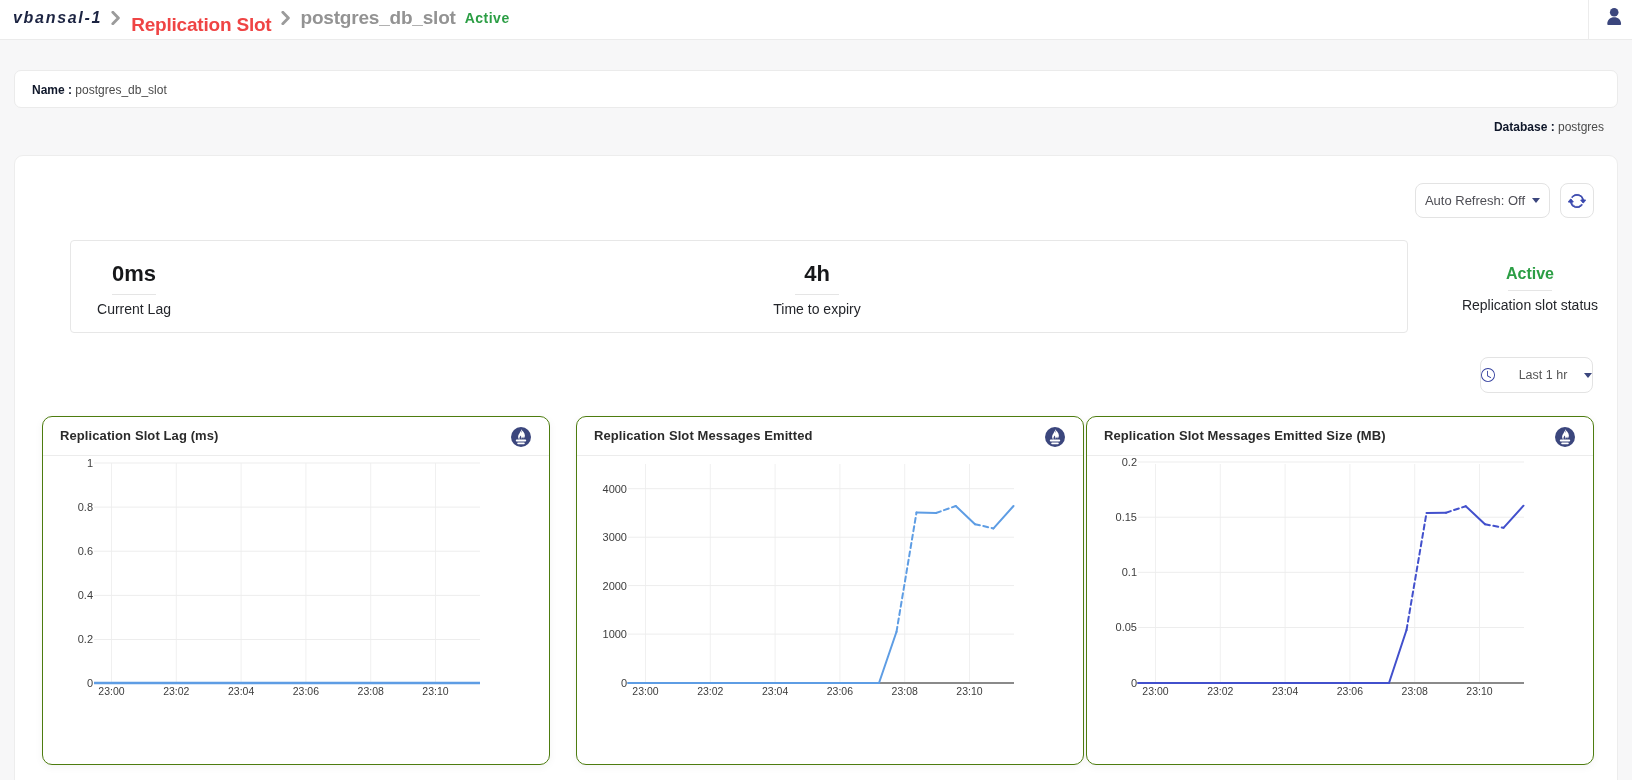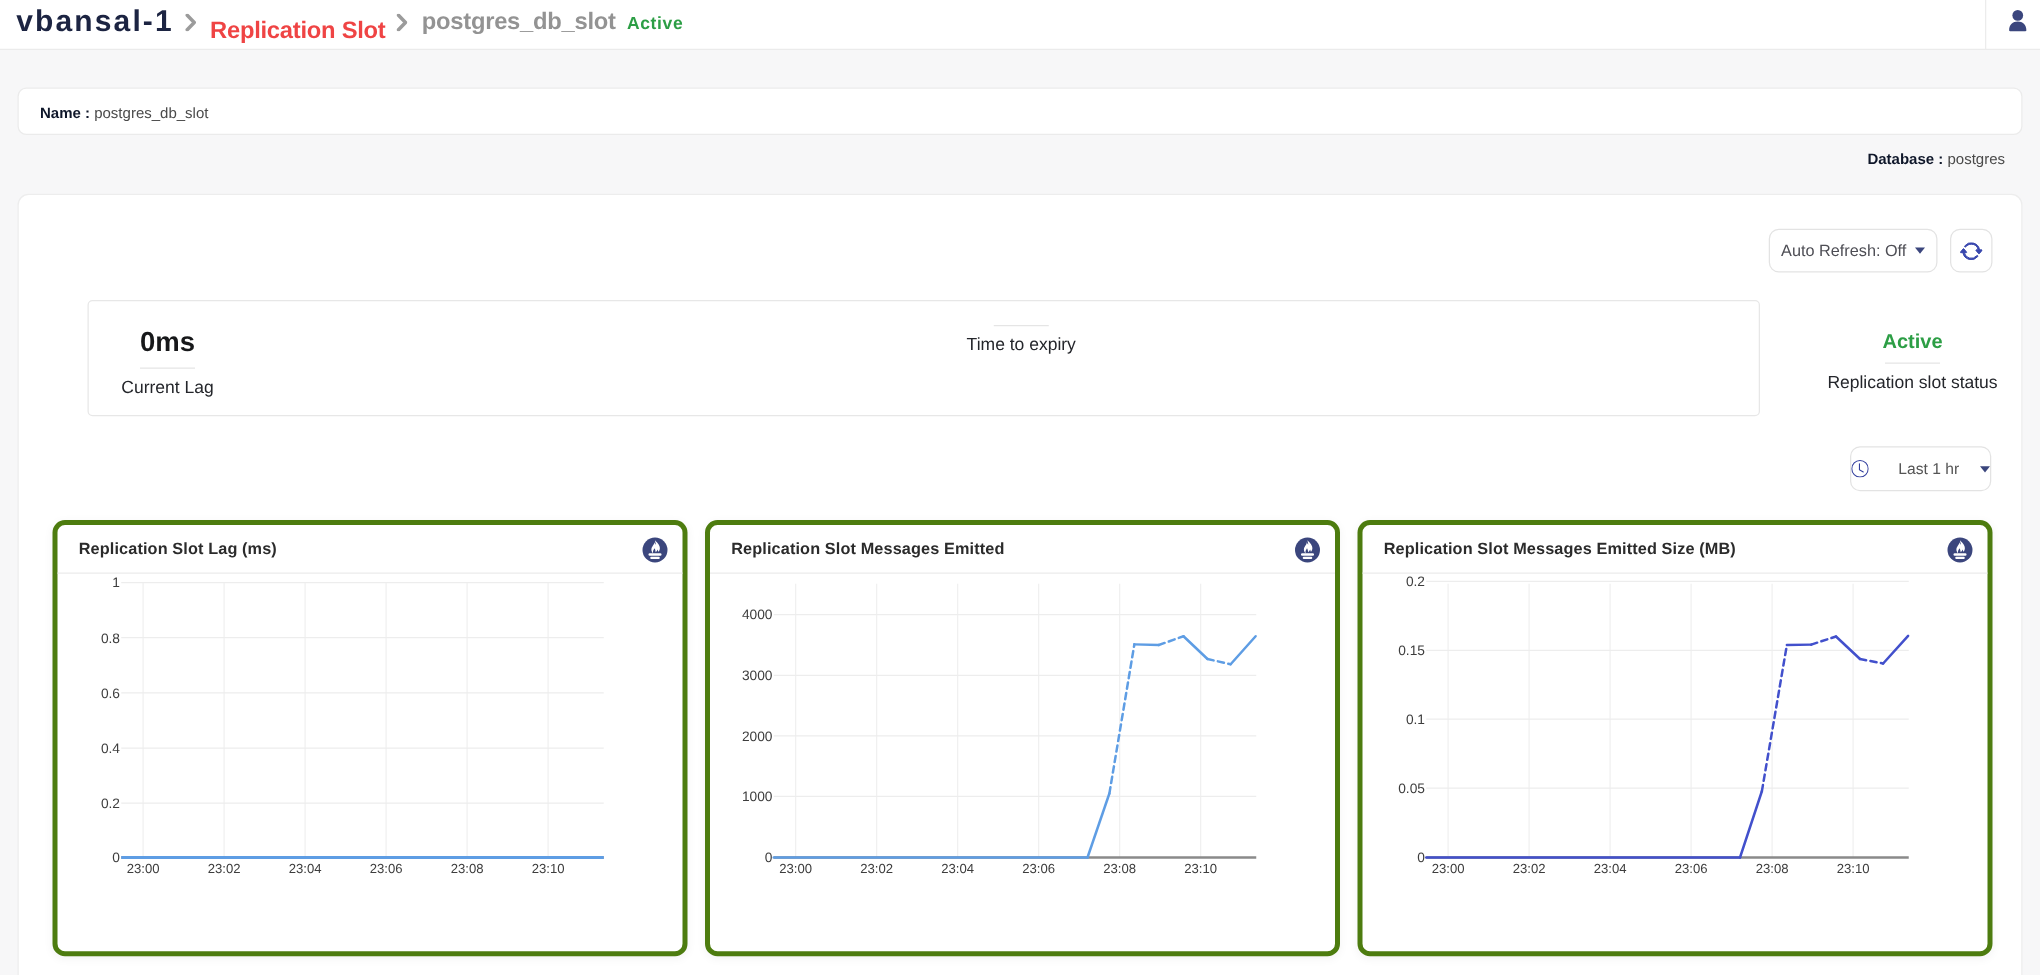--- a/index.html
+++ b/index.html
@@ -1,20 +1,20 @@
 <!DOCTYPE html>
 <html><head><meta charset="utf-8">
 <style>
 * { margin:0; padding:0; box-sizing:border-box; }
 html,body { width:1632px; height:780px; overflow:hidden;
   font-family:"Liberation Sans", sans-serif; background:#f7f7f8; }
 #topbar { position:absolute; left:0; top:0; width:1632px; height:40px; background:#fff;
   border-bottom:1px solid #ebebeb; }
 #crumbs { position:absolute; left:13px; top:0; height:35px; display:flex; align-items:center; }
-#crumbs .b1 { font-size:24px; font-weight:bold; color:#1c2442; letter-spacing:1.7px; }
+#crumbs .b1 { font-size:16px; font-weight:bold; color:#1c2442; letter-spacing:1.7px;font-style:italic; }
 #crumbs .g { font-size:19px; font-weight:bold; color:#ef4444; letter-spacing:-.2px;margin-top:15px; }
 #crumbs .g2 { font-size:19px; font-weight:bold; color:#939393; letter-spacing:-.2px; }
 #crumbs .act { font-size:14px; font-weight:bold; color:#2c9e45; margin-left:9px; letter-spacing:.5px; }
 #tdiv { position:absolute; left:1588px; top:0; width:1px; height:40px; background:#ececec; }
 #usericon { position:absolute; left:1606px; top:7.5px; }
 .card { position:absolute; background:#fff; }
 #namecard { left:14px; top:70px; width:1604px; height:38px; border:1px solid #ebebeb;
   border-radius:7px; font-size:12px; color:#4a4a4a; }
 #namecard .lft { position:absolute; left:17px; top:12px; }
 #namecard .rgt { position:absolute; right:13px; top:12px;margin-top:37px; }
@@ -30,21 +30,21 @@
   border-top:5.5px solid #3b467d; margin-left:7px; display:inline-block; }
 #statsbar { position:absolute; left:42px; top:240px; width:1338px; height:93px;
   background:#fff; border:1px solid #e7e7e7; border-radius:4px;margin-left:28px; }
 .stat { position:absolute; top:16px; transform:translateX(-50%); text-align:center; width:280px; }
 .stat .v { font-size:22px; font-weight:bold; color:#17181a; line-height:34px; }
 .stat .v.green { color:#2c9e45; font-size:16px; }
 .stat hr { border:none; border-top:1px solid #e5e5e5; width:44px; margin:3px auto 6px; }
 .stat .l { font-size:14px; color:#24262b; line-height:16px; }
 .stat.s3 hr { margin-top:-1px; }
 .ccard { position:absolute; top:416px; width:508px; height:349px; background:#fff;
-  border:4px solid #4d7c0f; border-radius:10px; box-shadow:0 2px 8px rgba(0,0,0,0.05); }
+  border:1px solid #4d7c0f; border-radius:10px; box-shadow:0 2px 8px rgba(0,0,0,0.05); }
 .ctitle { position:absolute; left:17px; top:11px; font-size:13px; font-weight:bold; color:#2b2b2b; letter-spacing:.1px; }
 .prom { position:absolute; }
 .cdiv { position:absolute; left:0; top:38px; width:100%; height:1px; background:#ececec; }
 .plot { position:absolute; left:0; top:39px; }
 </style></head>
 <body>
 <div id="topbar">
   <div id="crumbs">
     <span class="b1">vbansal-1</span>
       <svg width="9" height="14" viewBox="0 0 9 14" style="margin:0 11px 0 9px">
@@ -82,20 +82,21 @@
   </svg>
 </div>
 
 <div id="statsbar">
   <div class="stat" style="left:63px">
       <div class="v">0ms</div>
       <hr>
       <div class="l">Current Lag</div>
     </div>
   <div class="stat" style="left:746px">
+      <div class="v">4h</div>
       <hr>
       <div class="l">Time to expiry</div>
     </div>
   <div class="stat s3" style="left:1459px">
       <div class="v green">Active</div>
       <hr>
       <div class="l">Replication slot status</div>
     </div>
 </div>
 
@@ -138,21 +139,21 @@
 <line x1="51" y1="227" x2="437" y2="227" stroke="#8a8a8a" stroke-width="2"></line>
 <line x1="51" y1="227" x2="437" y2="227" stroke="#5e9de4" stroke-width="2.4"></line>
 <text x="68.5" y="239" text-anchor="middle" font-size="10.5" fill="#3d3d3d">23:00</text>
 <text x="133.3" y="239" text-anchor="middle" font-size="10.5" fill="#3d3d3d">23:02</text>
 <text x="198.1" y="239" text-anchor="middle" font-size="10.5" fill="#3d3d3d">23:04</text>
 <text x="262.9" y="239" text-anchor="middle" font-size="10.5" fill="#3d3d3d">23:06</text>
 <text x="327.7" y="239" text-anchor="middle" font-size="10.5" fill="#3d3d3d">23:08</text>
 <text x="392.5" y="239" text-anchor="middle" font-size="10.5" fill="#3d3d3d">23:10</text>
 </svg>
 </div>
-<div class="ccard" style="left:564px">
+<div class="ccard" style="left:576px">
 <div class="ctitle">Replication Slot Messages Emitted</div>
 <svg class="prom" style="left:466.5px;top:9px" width="22" height="22" viewBox="0 0 22 22">
 <circle cx="11" cy="11" r="10" fill="#3b467d"></circle>
 <path d="M11 3.2 c1.1 1.5 3.9 3.4 3.9 6.3 c0 1.2 -.5 2.2 -1.2 2.9 l-.6 -1.9 c-.3 .9 -.9 1.5 -1.5 2.2 c-.2 -.8 -.3 -2.1 -1 -3.2 c-.5 1 -1.2 1.9 -1.2 3.1 c0 .4 0 .8 .2 1.2 c-.8 -.7 -1.5 -1.8 -1.5 -3 c0 -2.7 2.3 -3.6 2.3 -6 c.3 .9 .9 1.6 1.2 1.9 c.1 -1.2 -.6 -2.3 -.6 -3.5 z" fill="#fff"></path>
 <rect x="5.8" y="13.5" width="10.4" height="2" rx=".95" fill="#fff"></rect>
 <rect x="7.2" y="16.4" width="7.6" height="1.8" rx=".85" fill="#fff"></rect>
 </svg>
 <div class="cdiv"></div>
 <svg class="plot" width="508" height="310" viewBox="0 0 508 310">
 <line x1="68.5" y1="8" x2="68.5" y2="227" stroke="#f0f0f0" stroke-width="1"></line>

